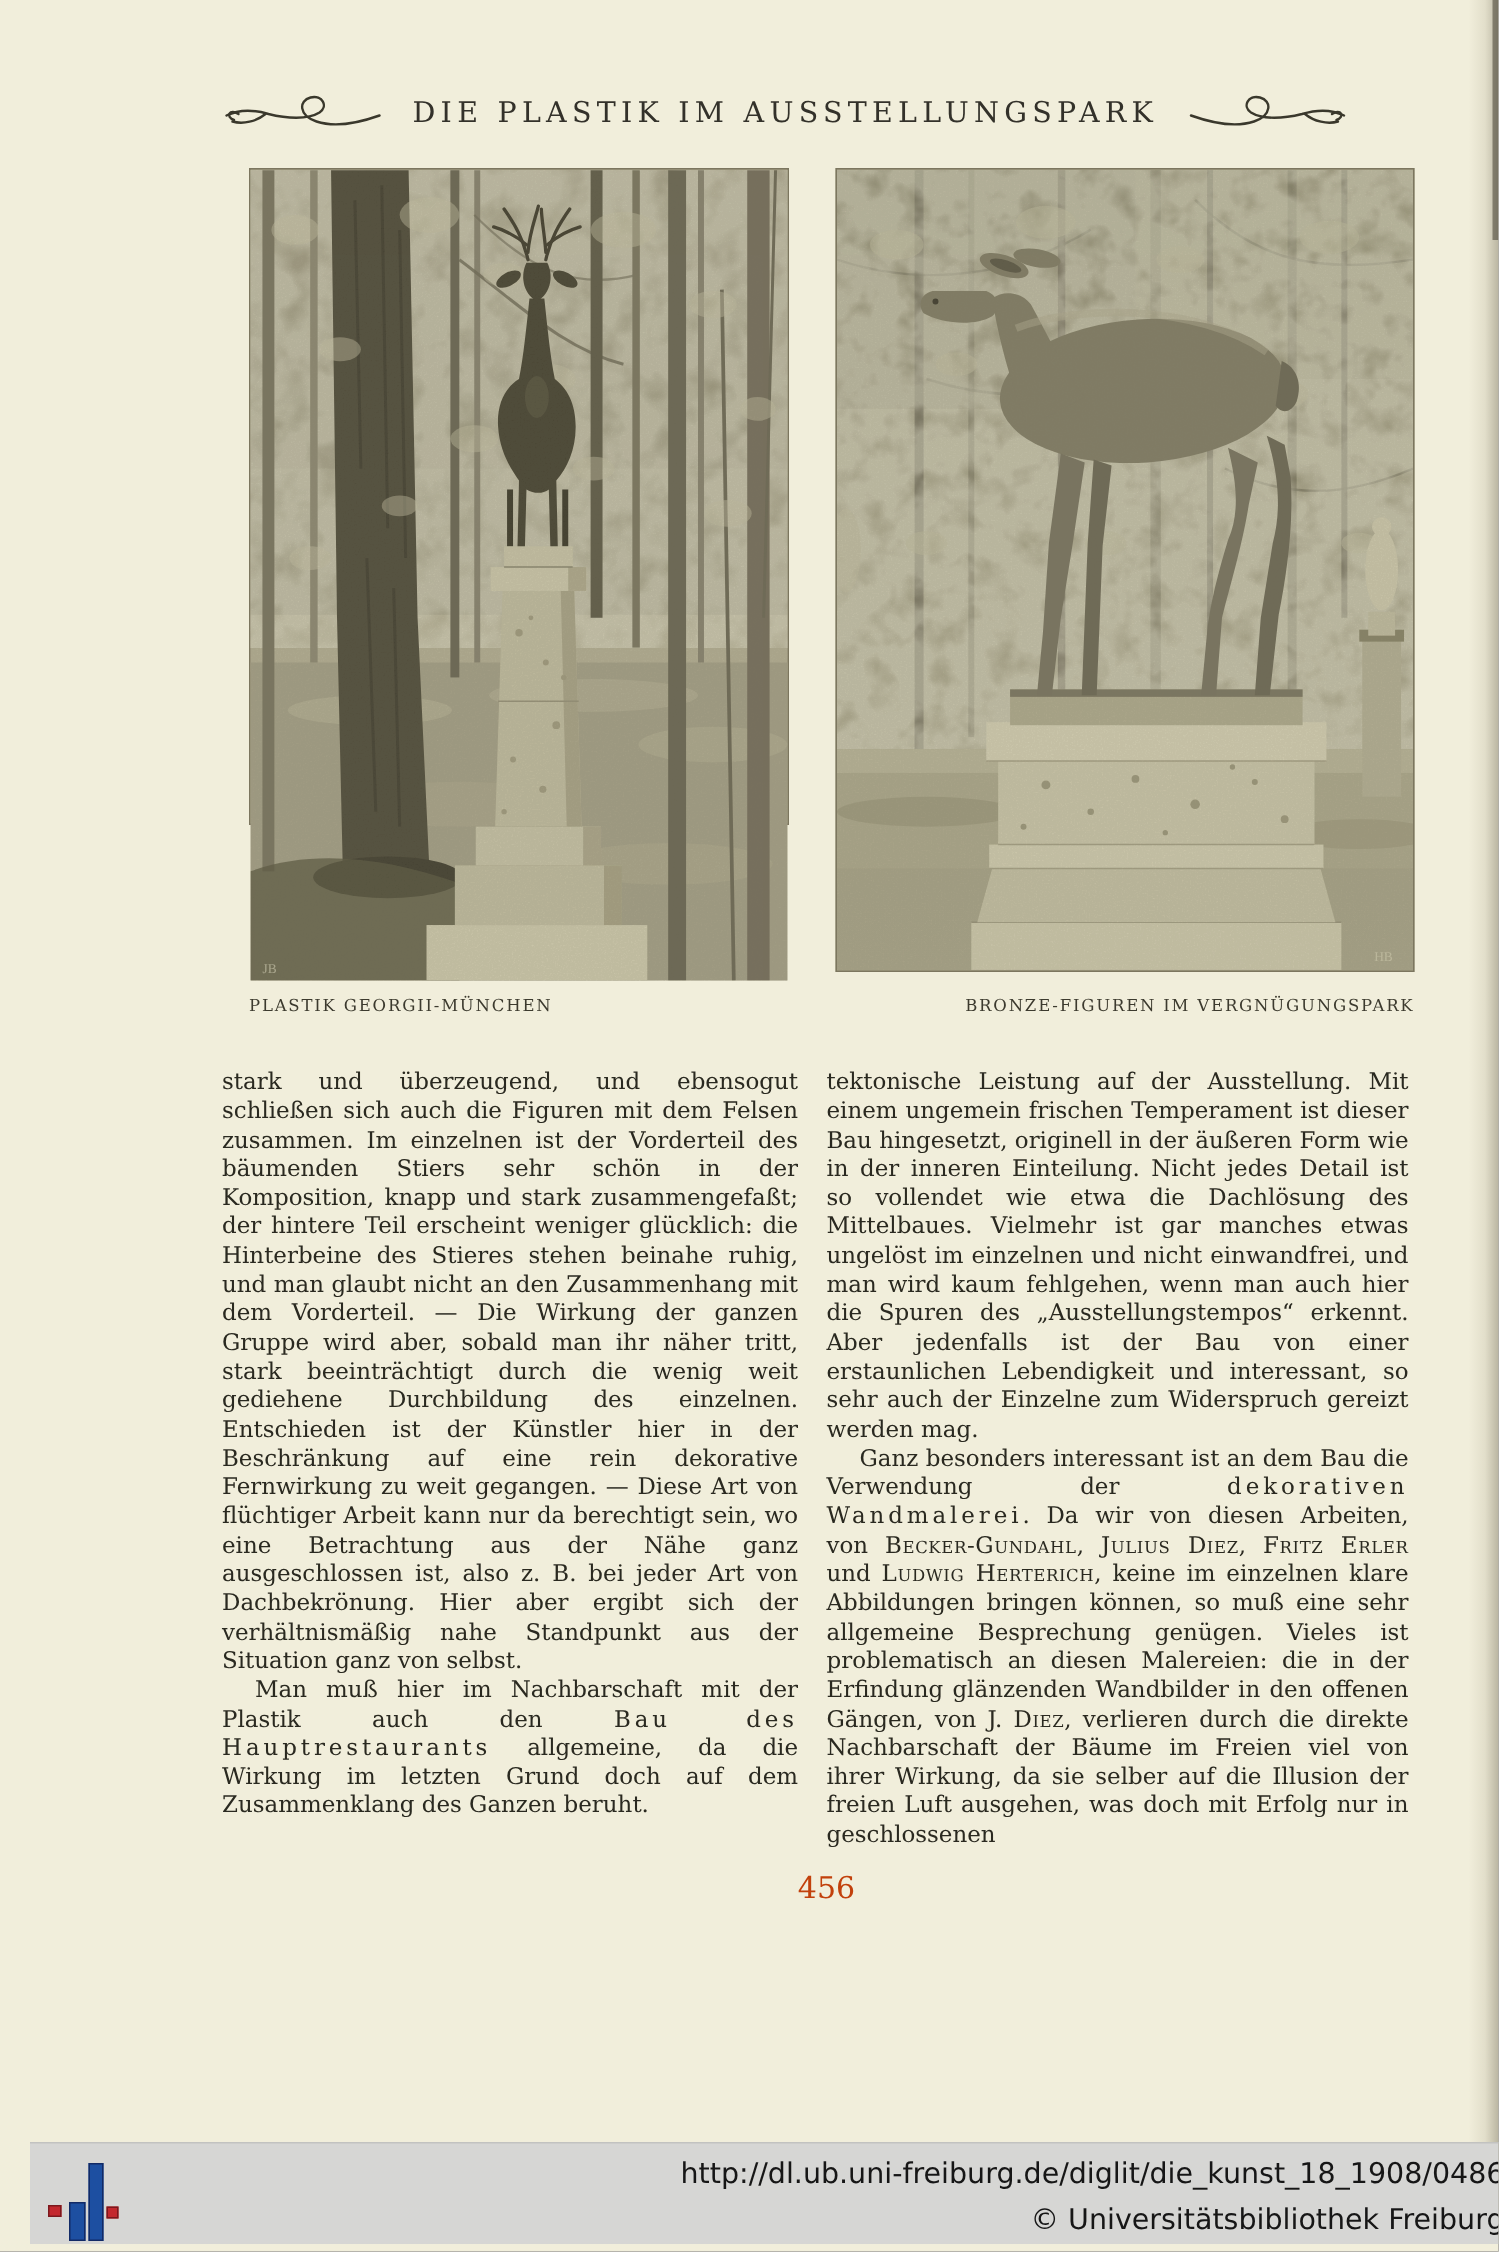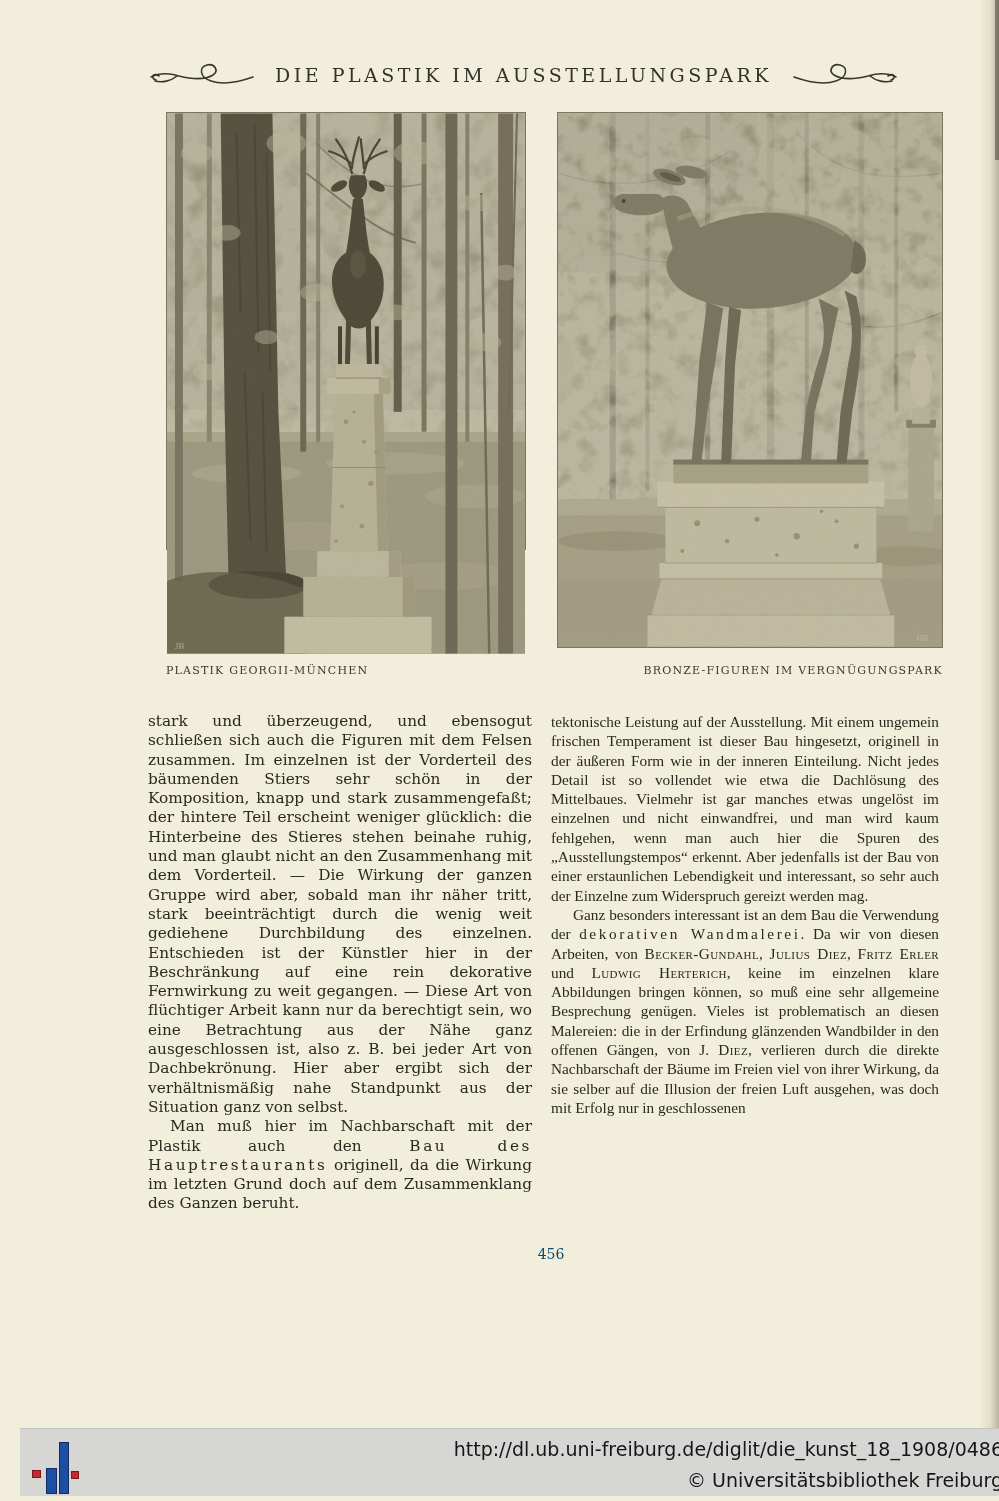--- a/index.html
+++ b/index.html
@@ -21,28 +21,28 @@
   .photo svg{display:block;}
   .photo-left{left:166px;top:112px;width:360px;height:438px;}
   .photo-right{left:557px;top:112px;width:386px;height:536px;}
   .caption{position:absolute;top:664px;font-size:11px;letter-spacing:1.2px;color:#3c3a2e;white-space:nowrap;}
   .caption-left{left:166px;}
   .caption-right{left:557px;width:386px;text-align:right;}
 
   
   .col{position:absolute;top:712px;text-align:justify;font-size:15.3px;line-height:19.3px;}
   .col-left{left:148px;width:384px;}
-  .col-right{left:551px;width:388px;font-family:Liberation Serif, serif;}
+  .col-right{left:551px;width:388px;}
   .para{margin:0;}
   .para.indent{text-indent:22px;}
   .sc{font-variant:small-caps;letter-spacing:.4px;}
   .sp{letter-spacing:2.6px;}
 
   .page-number{position:absolute;top:1246px;left:163px;width:776px;text-align:center;
-               font-size:14px;color:#0c4a6e;}
+               font-size:20px;color:#c2410c;}
 
   
   .footer{position:absolute;left:0;top:1428px;width:999px;height:68px;background:#d6d6d4;
           border-top:1px solid #c2c2c0;box-sizing:border-box;margin-left:20px;}
   .footer-text{position:absolute;right:16px;top:5px;text-align:right;
                font-family:"DejaVu Sans","Liberation Sans",sans-serif;font-size:19px;color:#161616;}
   .footer-text .line{line-height:31px;white-space:nowrap;}
   
   .logo{position:absolute;left:0;top:0;width:80px;height:73px;}
   .logo .bar{position:absolute;box-sizing:border-box;}
@@ -300,21 +300,21 @@
       <text x="360" y="530" font-size="9" fill="#ded9bb" opacity=".65" font-family="serif">HB</text>
       <rect width="386" height="536" filter="url(#glB)" opacity=".2"></rect>
     </svg>
   </div>
 
   <div class="caption caption-left">PLASTIK GEORGII-MÜNCHEN</div>
   <div class="caption caption-right">BRONZE-FIGUREN IM VERGNÜGUNGSPARK</div>
 
   <div class="col col-left">
     <p class="para">stark und überzeugend, und ebensogut schließen sich auch die Figuren mit dem Felsen zusammen. Im einzelnen ist der Vorderteil des bäumenden Stiers sehr schön in der Komposition, knapp und stark zusammengefaßt; der hintere Teil erscheint weniger glücklich: die Hinterbeine des Stieres stehen beinahe ruhig, und man glaubt nicht an den Zusammenhang mit dem Vorderteil. — Die Wirkung der ganzen Gruppe wird aber, sobald man ihr näher tritt, stark beeinträchtigt durch die wenig weit gediehene Durchbildung des einzelnen. Entschieden ist der Künstler hier in der Beschränkung auf eine rein dekorative Fernwirkung zu weit gegangen. — Diese Art von flüchtiger Arbeit kann nur da berechtigt sein, wo eine Betrachtung aus der Nähe ganz ausgeschlossen ist, also z. B. bei jeder Art von Dachbekrönung. Hier aber ergibt sich der verhältnismäßig nahe Standpunkt aus der Situation ganz von selbst.</p>
-    <p class="para indent"><span>Man muß hier im Nachbarschaft mit der Plastik auch den </span><span class="sp">Bau des Hauptrestaurants</span><span> originell, da die Wirkung im letzten Grund doch auf dem Zusammenklang des Ganzen beruht.</span></p>
+    <p class="para indent"><span>Man muß hier im Nachbarschaft mit der Plastik auch den </span><span class="sp">Bau des Hauptrestaurants</span><span> allgemeine, da die Wirkung im letzten Grund doch auf dem Zusammenklang des Ganzen beruht.</span></p>
   </div>
   <div class="col col-right">
     <p class="para">tektonische Leistung auf der Ausstellung. Mit einem ungemein frischen Temperament ist dieser Bau hingesetzt, originell in der äußeren Form wie in der inneren Einteilung. Nicht jedes Detail ist so vollendet wie etwa die Dachlösung des Mittelbaues. Vielmehr ist gar manches etwas ungelöst im einzelnen und nicht einwandfrei, und man wird kaum fehlgehen, wenn man auch hier die Spuren des „Ausstellungstempos“ erkennt. Aber jedenfalls ist der Bau von einer erstaunlichen Lebendigkeit und interessant, so sehr auch der Einzelne zum Widerspruch gereizt werden mag.</p>
     <p class="para indent"><span>Ganz besonders interessant ist an dem Bau die Verwendung der </span><span class="sp">dekorativen Wandmalerei</span><span>. Da wir von diesen Arbeiten, von </span><span class="sc">Becker-Gundahl</span><span>, </span><span class="sc">Julius Diez</span><span>, </span><span class="sc">Fritz Erler</span><span> und </span><span class="sc">Ludwig Herterich</span><span>, keine im einzelnen klare Abbildungen bringen können, so muß eine sehr allgemeine Besprechung genügen. Vieles ist problematisch an diesen Malereien: die in der Erfindung glänzenden Wandbilder in den offenen Gängen, von J. </span><span class="sc">Diez</span><span>, verlieren durch die direkte Nachbarschaft der Bäume im Freien viel von ihrer Wirkung, da sie selber auf die Illusion der freien Luft ausgehen, was doch mit Erfolg nur in geschlossenen</span></p>
   </div>
 
   <div class="page-number">456</div>
 
   <div class="edge-shadow"></div>
   <div class="edge-dark"></div>

